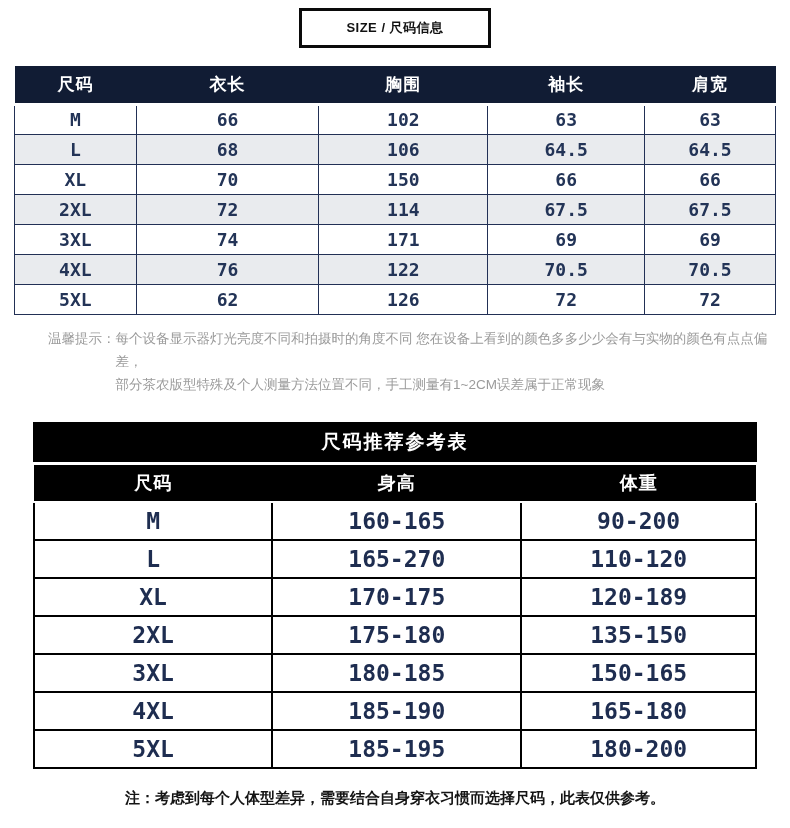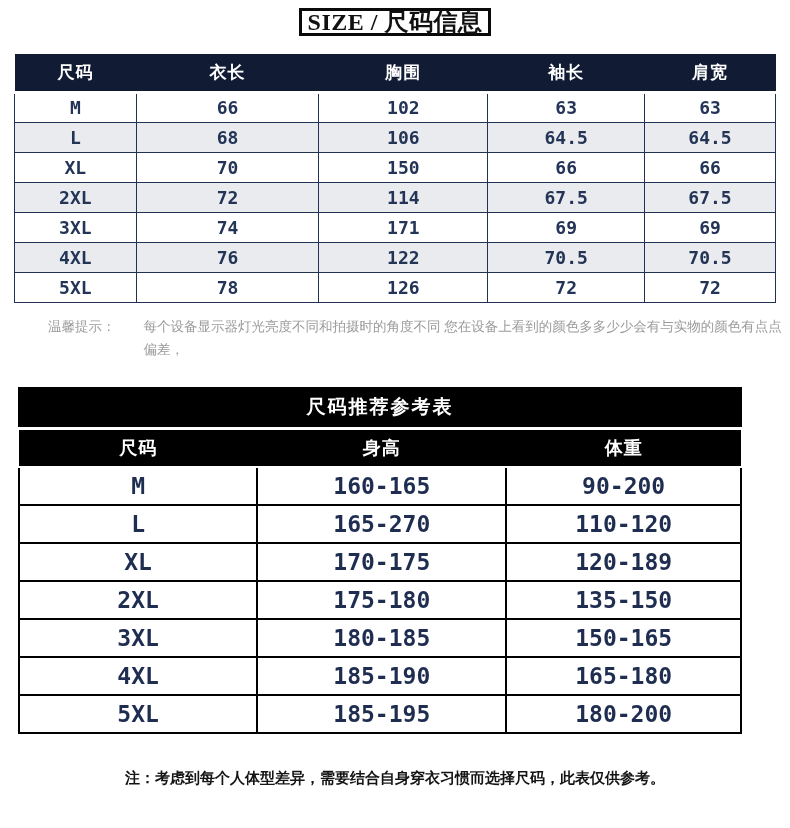--- a/index.html
+++ b/index.html
@@ -8,31 +8,30 @@
     width: 790px;
     height: 828px;
     overflow: hidden;
     font-family: "Liberation Sans", "DejaVu Sans", sans-serif;
     position: relative;
   }
 
   
   .title-box {
     width: 192px;
-    height: 28px;
+    height: 40px;
     border: 3px solid #0a0a0a;
     margin: 8px auto 0;
     display: flex;
     align-items: center;
     justify-content: center;
-    font-size: 24px;
+    font-size: 13px;
     font-weight: bold;
     color: #111111;
     letter-spacing: 0.5px;
-    font-family: Liberation Serif, serif;
   }
 
   
   table { border-collapse: collapse; table-layout: fixed; }
   .size-table {
     width: 762px;
     margin: 18px auto 0;
   }
   .size-table th {
     background: #111c34;
@@ -56,26 +55,25 @@
   .size-table tr:nth-child(even) td { background: #e9ebee; }
   .size-table tr:nth-child(odd) td { background: #ffffff; }
 
   
   .tip {
     margin: 12px 0 0 48px;
     display: flex;
     font-size: 13.5px;
     line-height: 23px;
     color: #9b9b9b;
-    gap: 28px;
   }
   .tip-label { white-space: nowrap; }
 
   
-  .ref-wrap { width: 724px; margin: 26px 0 0 18px; }
+  .ref-wrap { width: 724px; margin: 26px 0 0 33px; }
   .ref-title {
     height: 40px;
     background: #000000;
     color: #ffffff;
     font-size: 19px;
     font-weight: bold;
     display: flex;
     align-items: center;
     justify-content: center;
     letter-spacing: 2px;
@@ -98,21 +96,21 @@
     text-align: center;
     font-size: 23px;
     font-weight: 600;
     color: #1e2d50;
     background: #ffffff;
     font-family: "DejaVu Sans Mono", "Liberation Mono", monospace;
   }
 
   
   .note {
-    margin-top: 35px;
+    margin-top: 20px;
     text-align: center;
     font-size: 15px;
     font-weight: bold;
     color: #141414;
   }
 </style>
 </head>
 <body>
 
 <div class="title-box">SIZE / 尺码信息</div>
@@ -172,32 +170,33 @@
     </tr>
     <tr>
       <td>4XL</td>
       <td>76</td>
       <td>122</td>
       <td>70.5</td>
       <td>70.5</td>
     </tr>
     <tr>
       <td>5XL</td>
-      <td>78</td>
+      <td>62</td>
       <td>126</td>
       <td>72</td>
       <td>72</td>
     </tr>
   </tbody>
 </table>
 
 <div class="tip">
   <span class="tip-label">温馨提示：</span>
   <span>
     <span>每个设备显示器灯光亮度不同和拍摄时的角度不同 您在设备上看到的颜色多多少少会有与实物的颜色有点点偏差，</span><br>
+    <span>部分茶农版型特殊及个人测量方法位置不同，手工测量有1~2CM误差属于正常现象</span>
   </span>
 </div>
 
 <div class="ref-wrap">
   <div class="ref-title">尺码推荐参考表</div>
   <table class="ref-table">
     <colgroup>
       <col style="width:33%">
         <col style="width:34.5%">
         <col style="width:32.5%">

